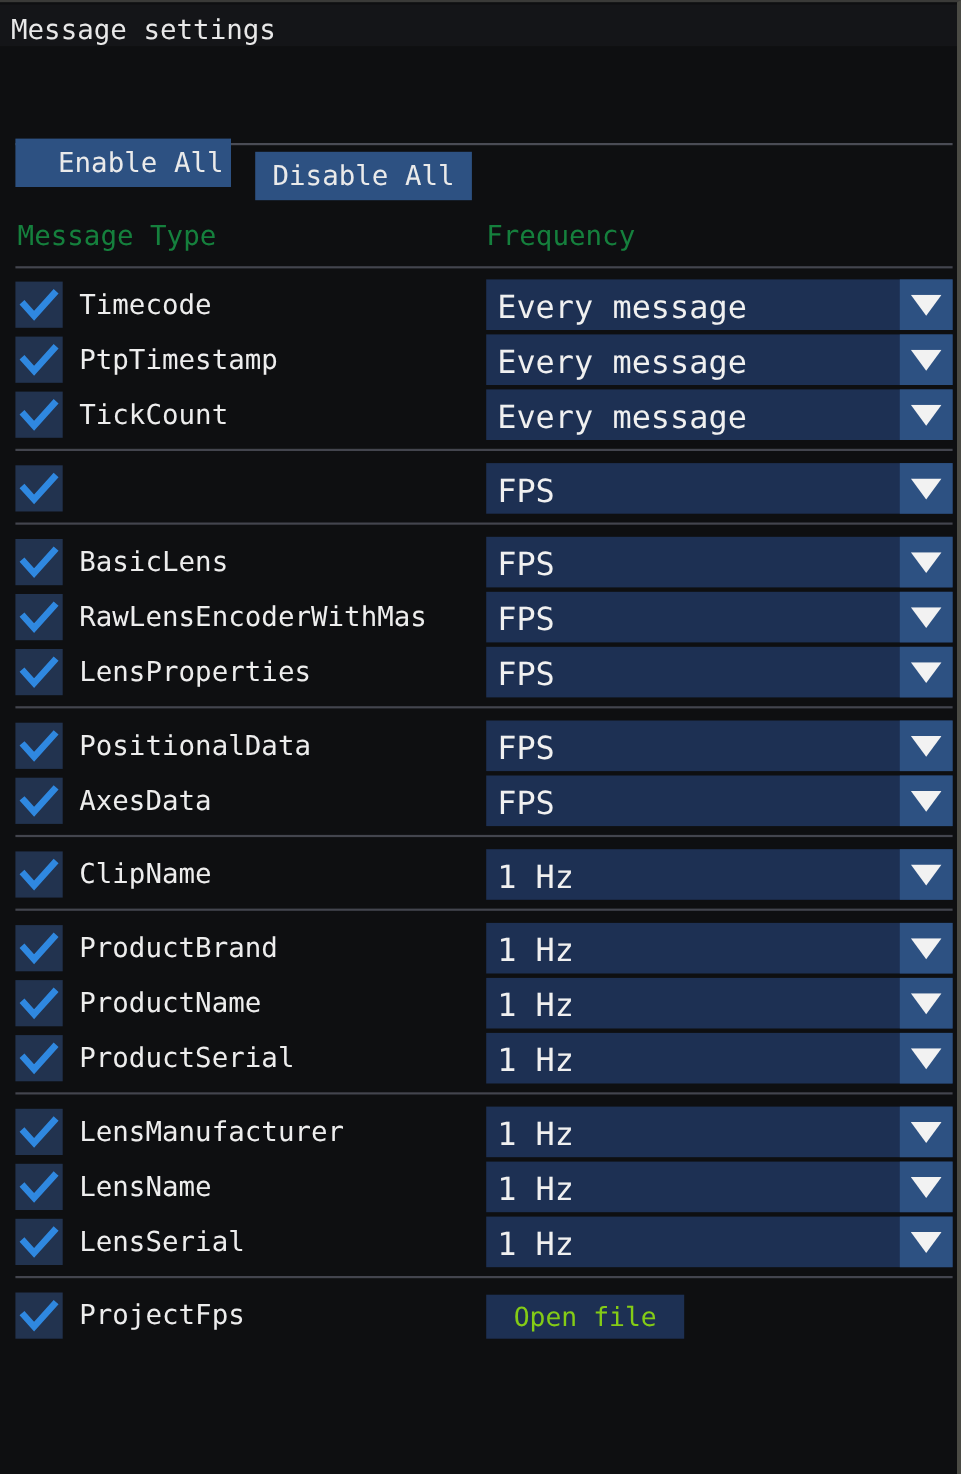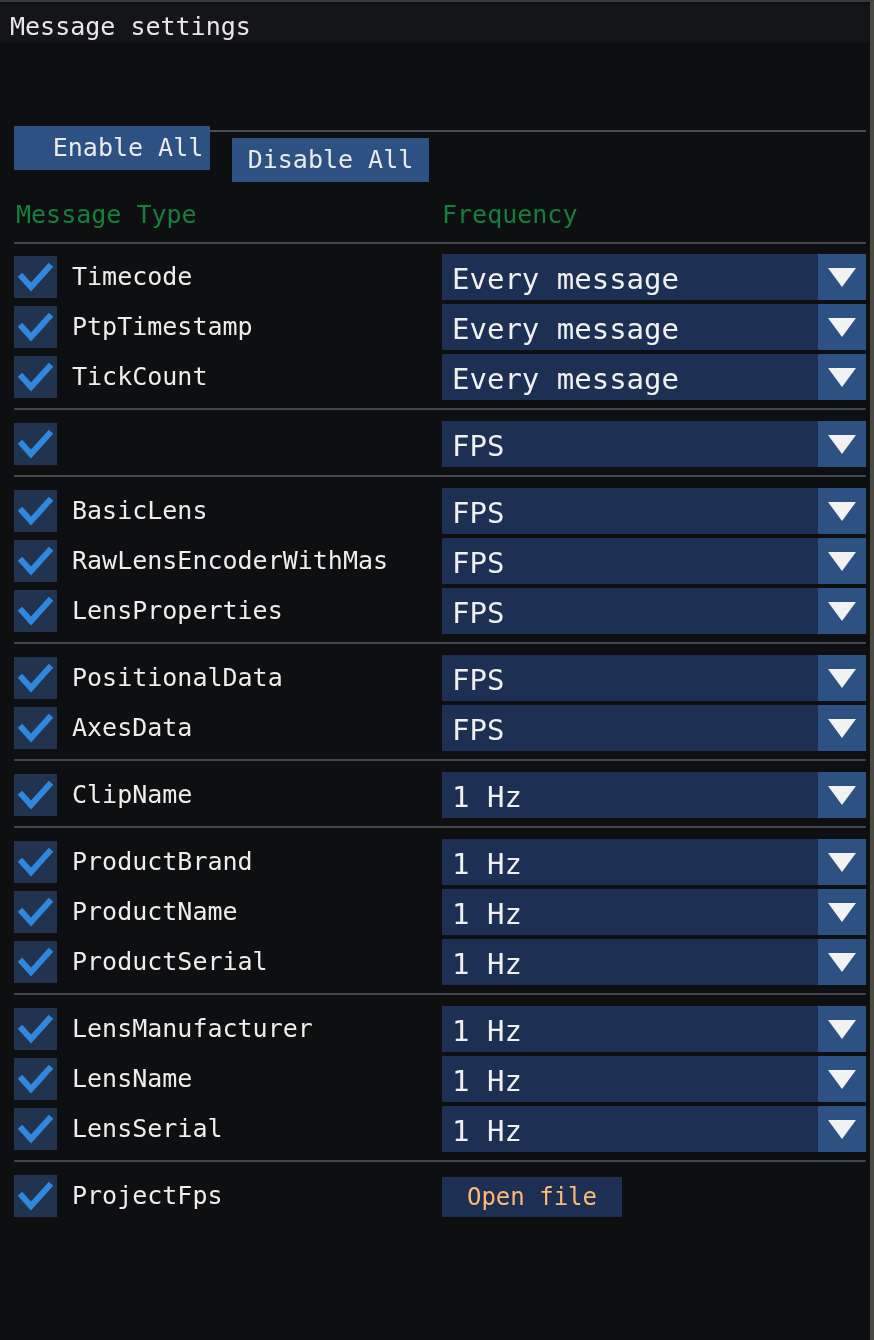--- a/index.html
+++ b/index.html
@@ -182,21 +182,21 @@
   }
 
   
   .openfile {
     position: absolute;
     left: 442px;
     top: 6px;
     width: 180px;
     height: 40px;
     background: #1d3053;
-    color: #fdba74;
+    color: #84cc16;
     font-family: "DejaVu Sans Mono", "Liberation Mono", monospace;
     font-size: 24px;
     line-height: 40px;
     text-align: center;
     border: 0;
     padding: 0;
     white-space: nowrap;
     cursor: default;
   }
 </style>

